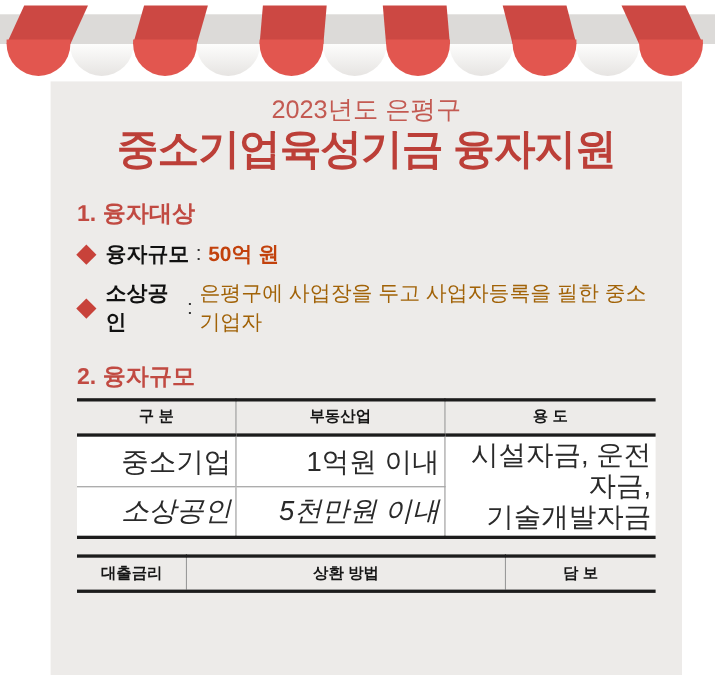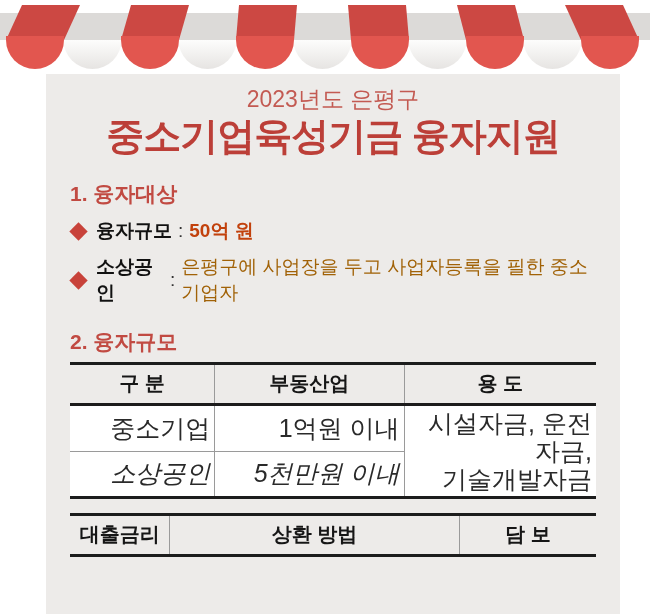--- a/index.html
+++ b/index.html
@@ -53,21 +53,21 @@
   .note{margin-top:12px;font-size:18px;line-height:25px;color:var(--note-gray);}
   .note .line2{padding-left:23px;}
   table{
     width:100%;border-collapse:collapse;table-layout:fixed;
     border-top:3px solid var(--border-dark);
     border-bottom:3px solid var(--border-dark);
   }
   .tbl1{margin-top:6px;}
   .tbl2{margin-top:14px;}
   th{
-    font-size:20px;font-weight:800;color:#161616;background:transparent;
+    font-size:14px;font-weight:800;color:#161616;background:transparent;
     padding:5px 4px 6px 4px;border-bottom:3px solid var(--border-dark);
   }
   td{
     background:var(--cell-bg);font-size:25px;color:#2a2a2a;text-align:right;
     padding:3px 4px;
   }
   th + th, td + td{border-left:1.5px solid var(--border-gray);}
   .tbl1 tr.r2 td{border-top:1.5px solid var(--border-gray);font-style:italic;}
   .tbl1 td{height:27px;}
   .two-line{line-height:28px;margin-top:33px;}

